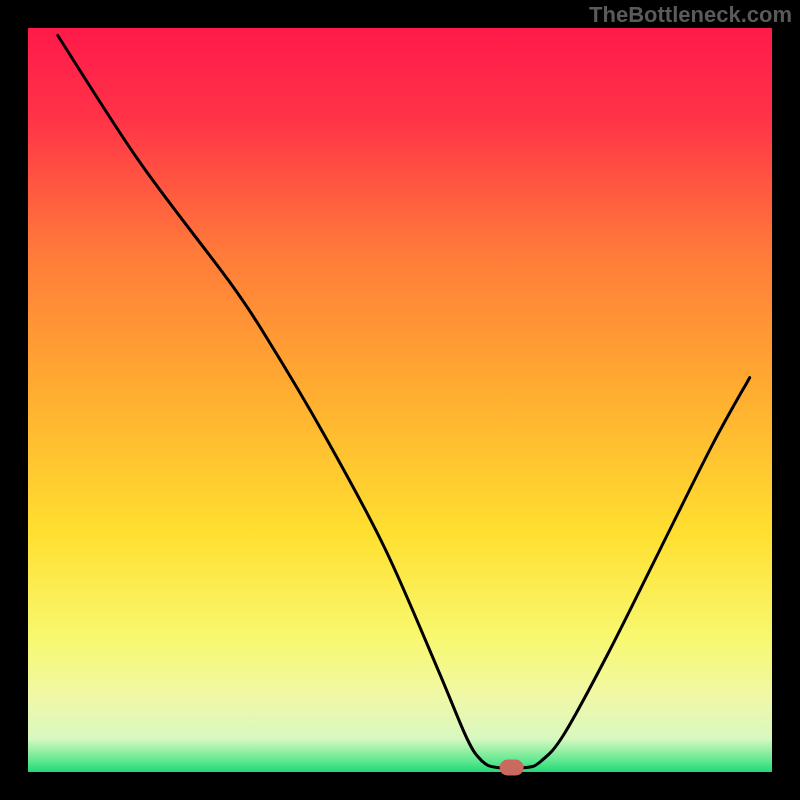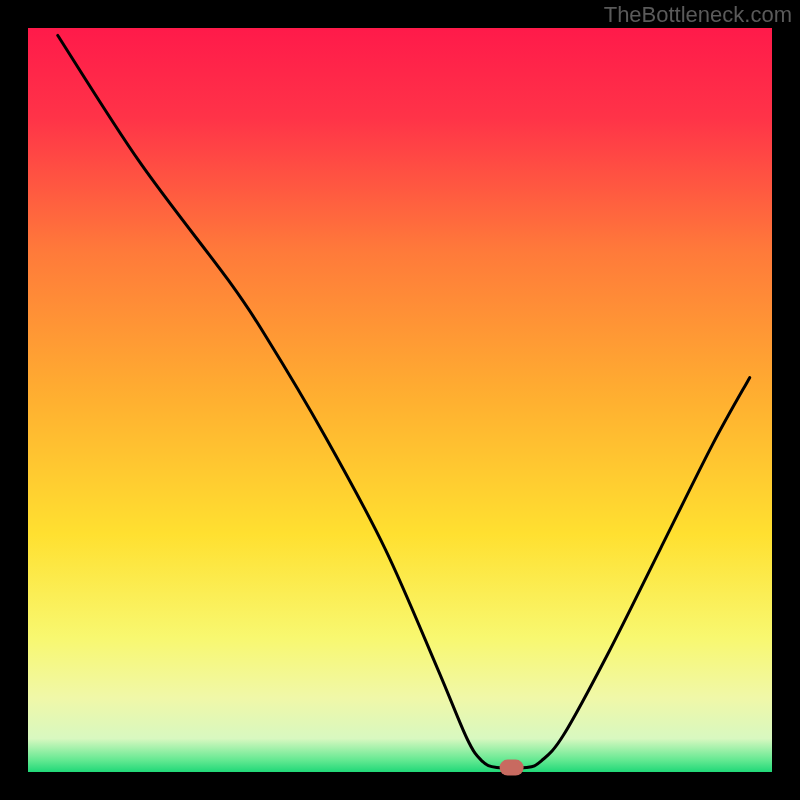--- a/index.html
+++ b/index.html
@@ -15,21 +15,21 @@
     position: relative;
     width: 800px;
     height: 800px;
   }
   .watermark {
     position: absolute;
     top: 2px;
     right: 8px;
     font-size: 22px;
     color: #5a5a5a;
-    font-weight: 400;
+    font-weight: 700;
     z-index: 10;
     text-align: center;
   }
   svg {
     display: block;
   }
 </style>
 </head>
 <body>
 

